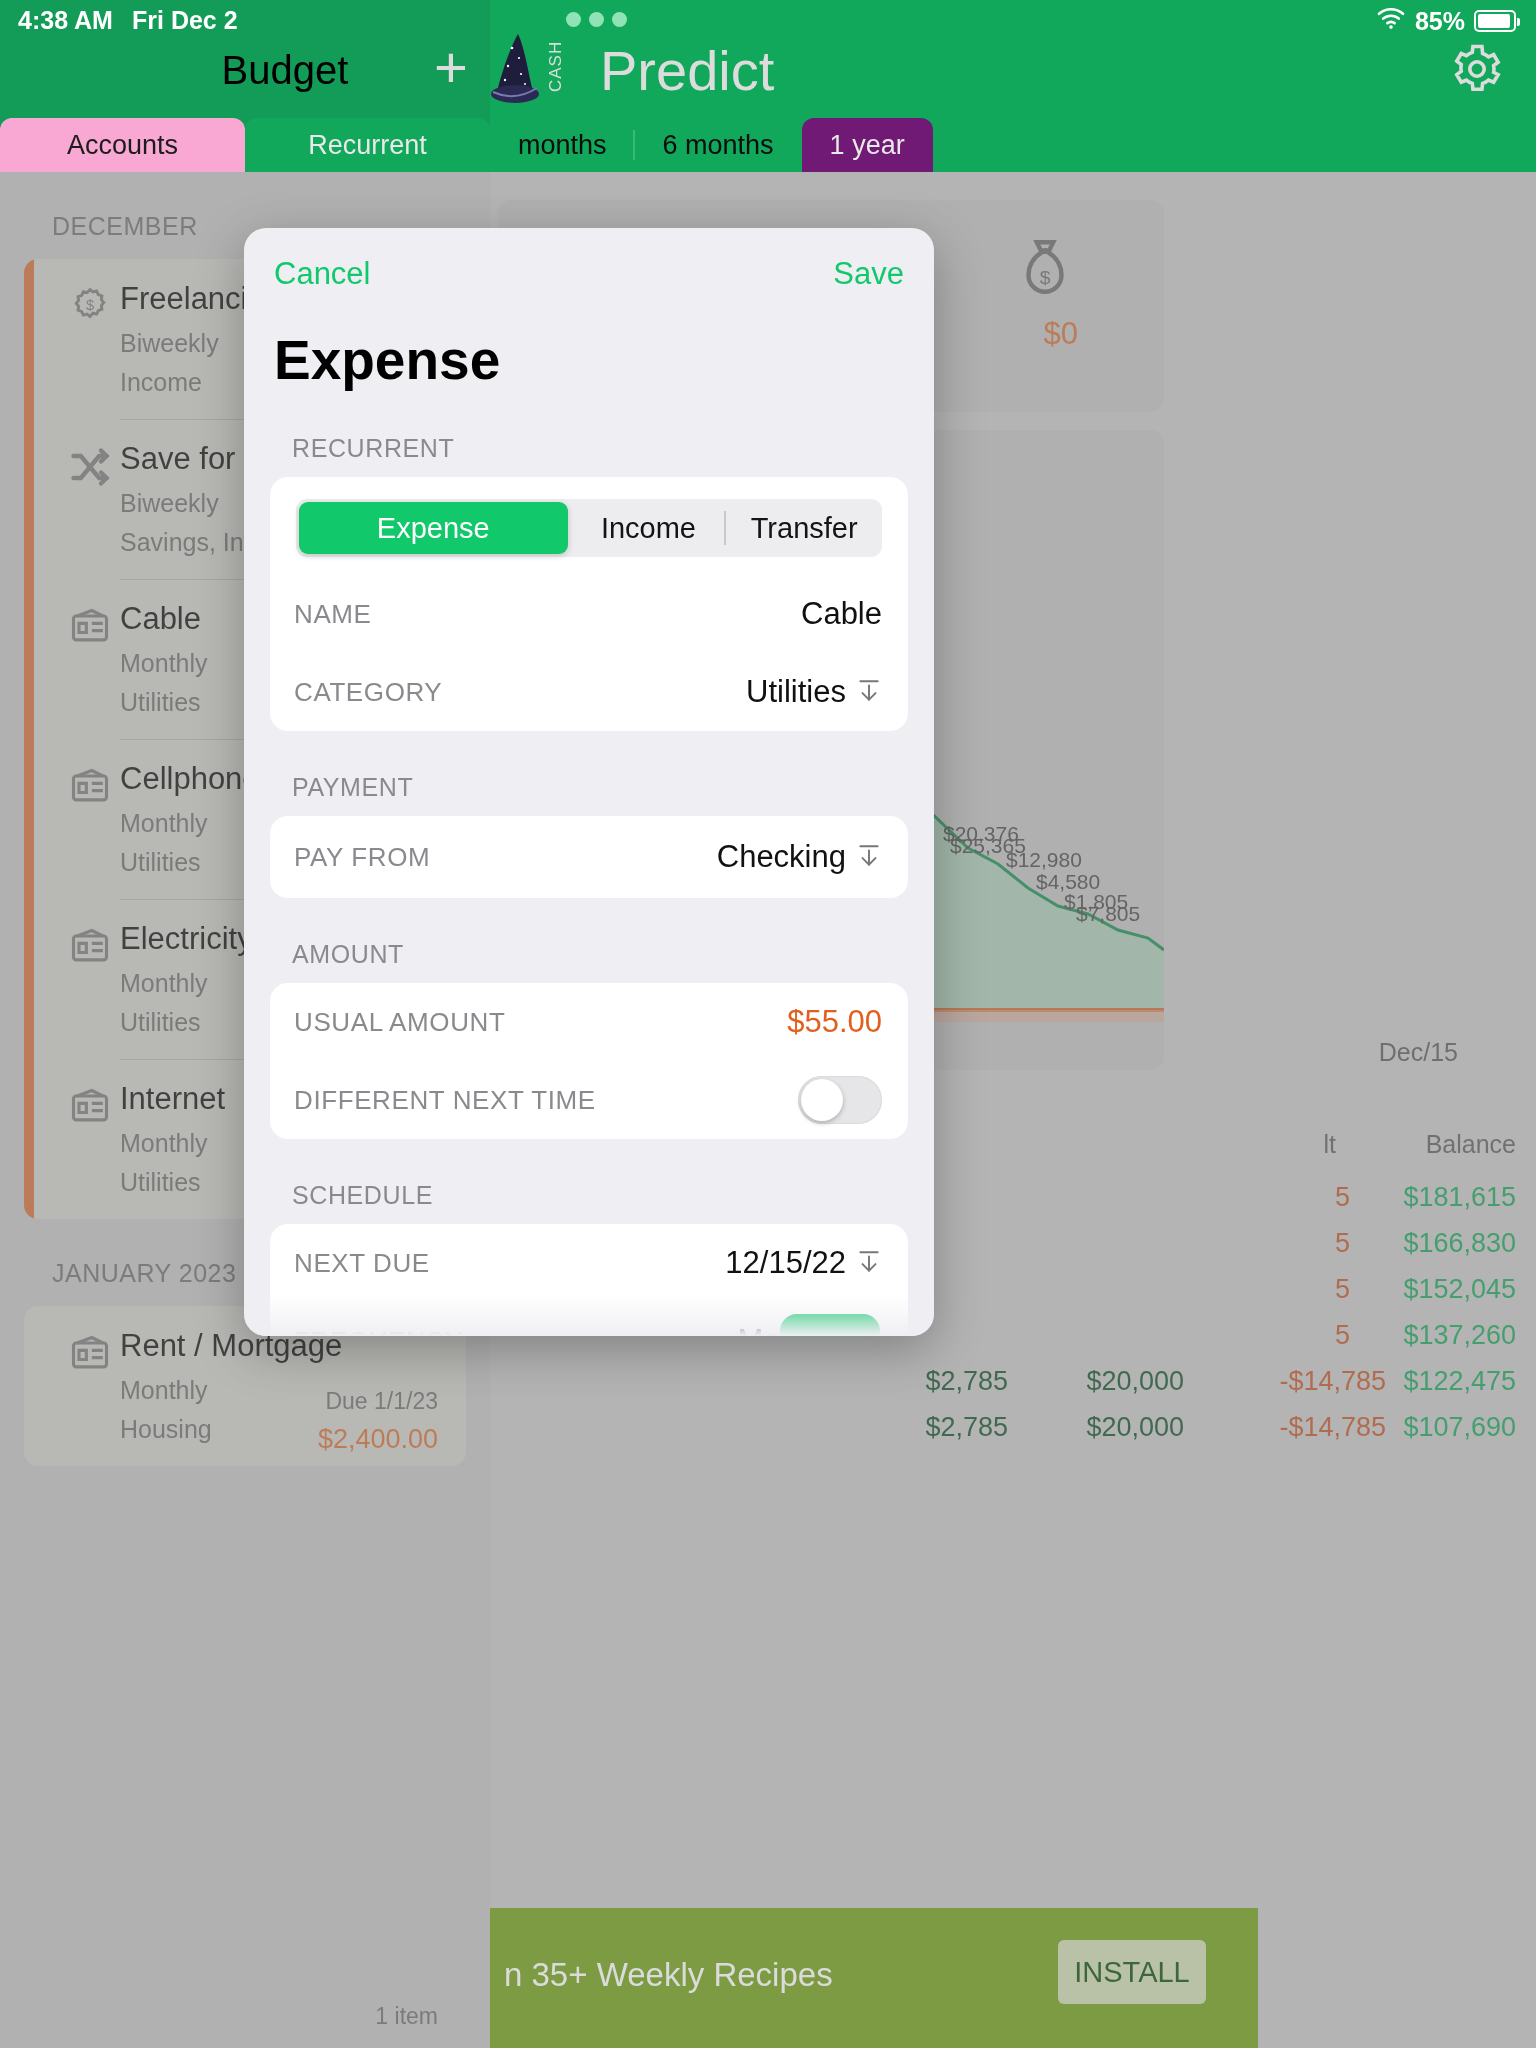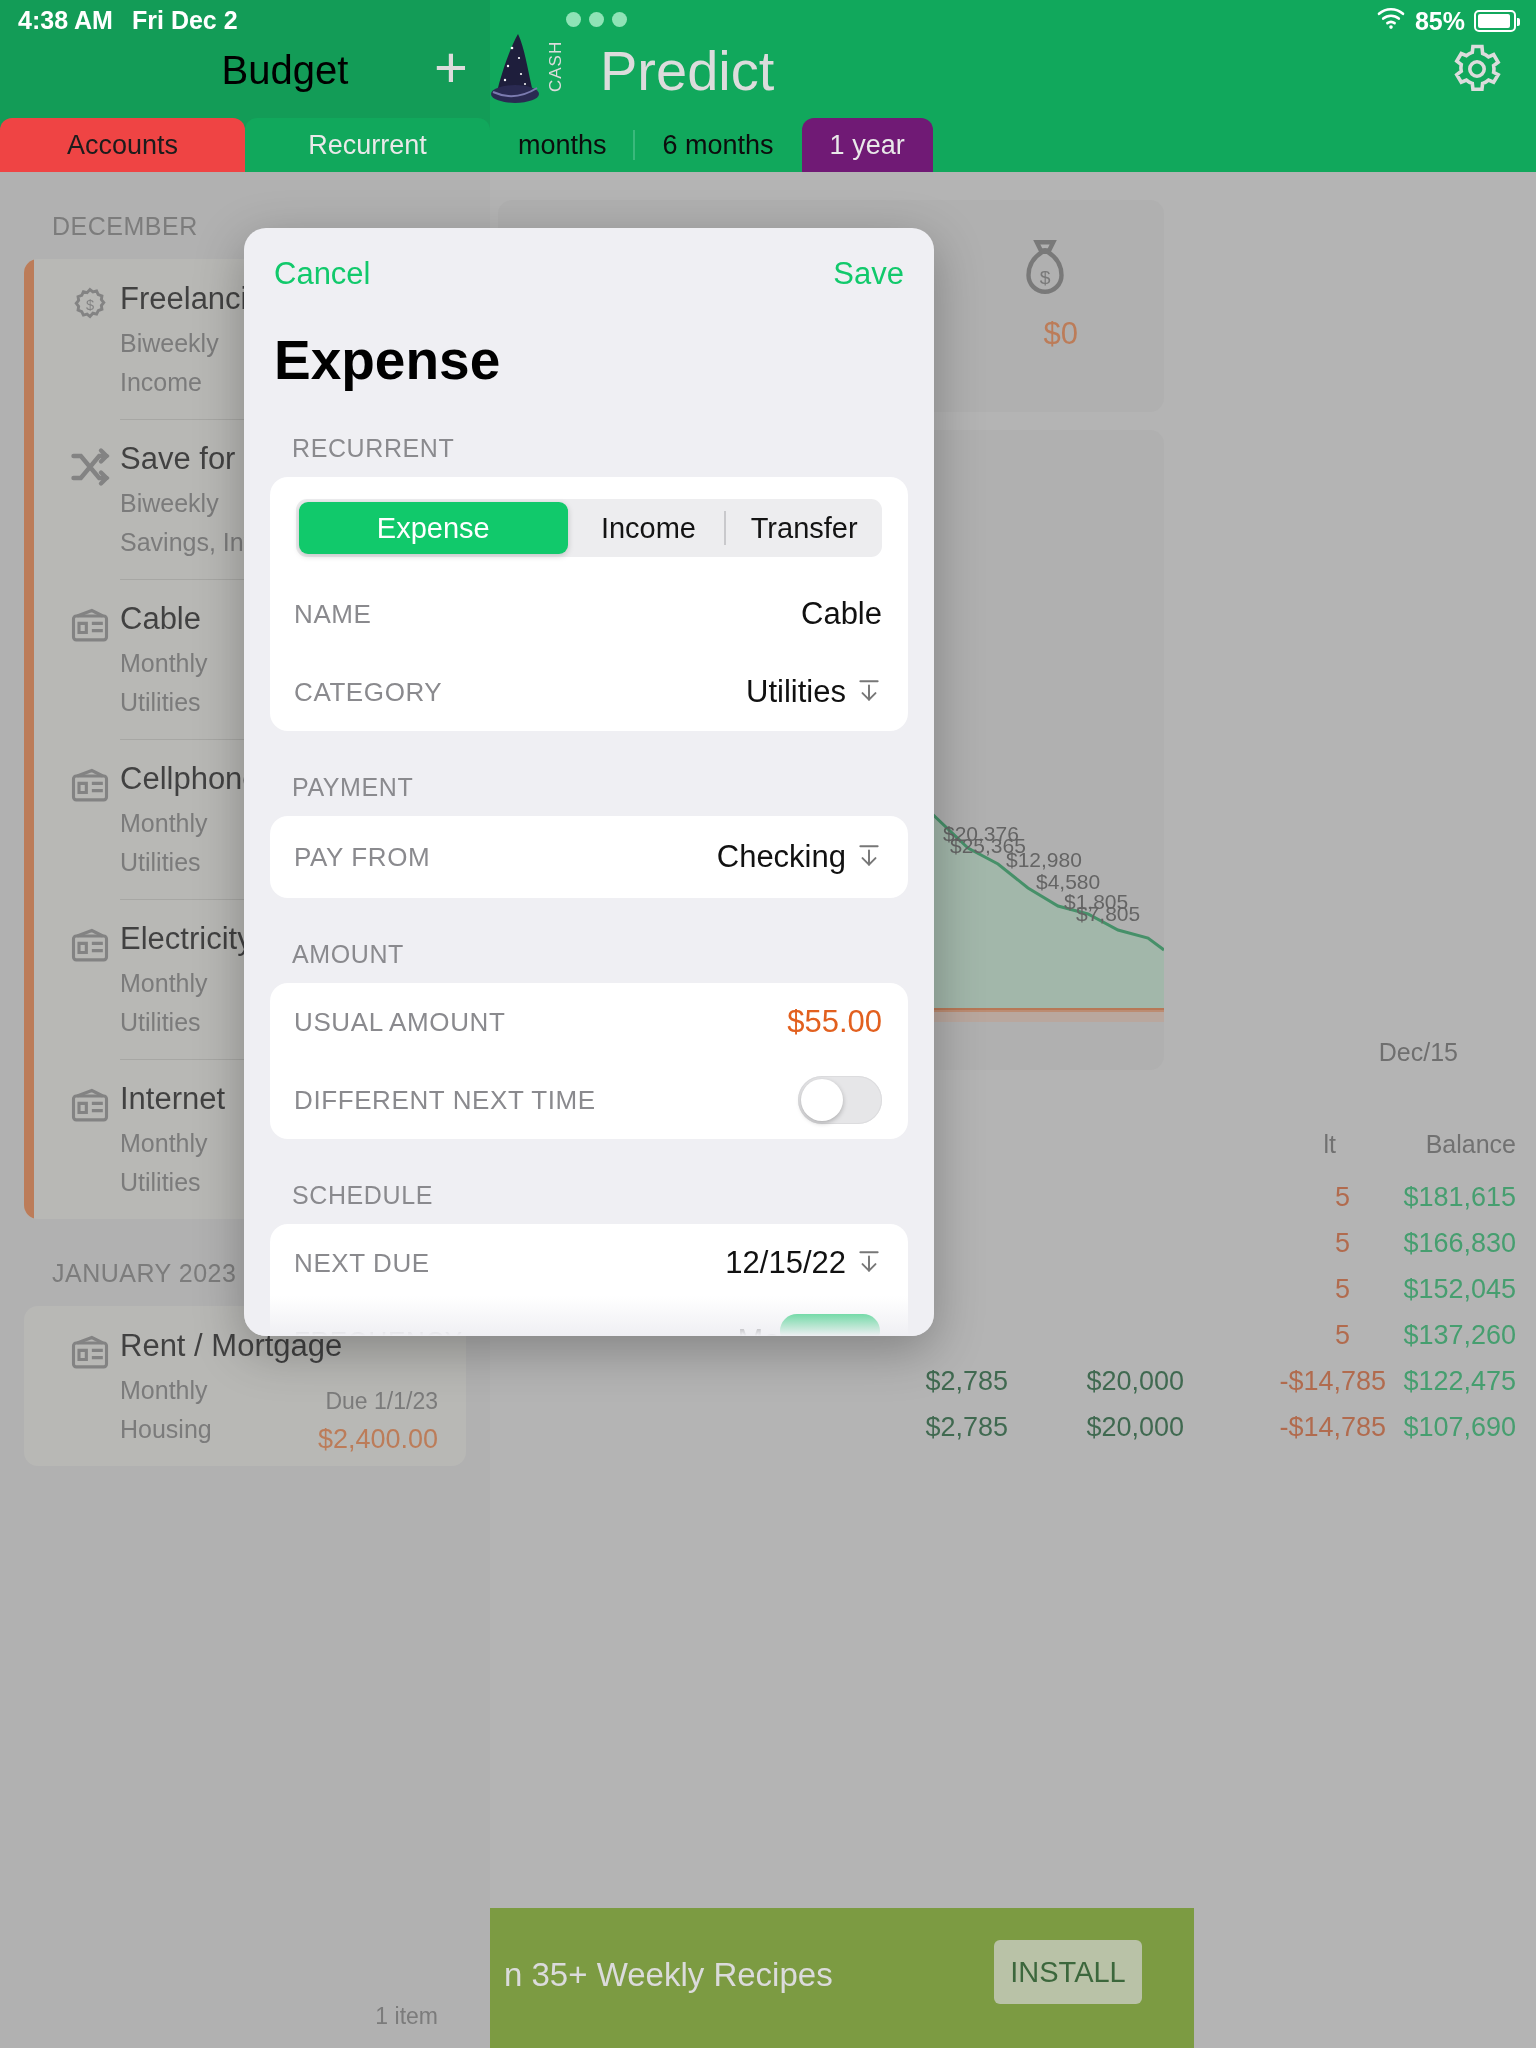--- a/index.html
+++ b/index.html
@@ -71,21 +71,21 @@
   
   .tabrow-left {
     position:absolute; top:118px; left:0; width:490px; height:54px;
     display:flex;
   }
   .tab-left {
     flex:1; display:flex; align-items:center; justify-content:center;
     font-size:27px; color:#1c1c1c; border-radius:12px 12px 0 0;
   }
   .tab-left.active { background:#11A85C; color:#E9E9E9; }
-  .tab-left.inactive { background:#ef4444; color:#1c1c1c; }
+  .tab-left.inactive { background:#f9a8d4; color:#1c1c1c; }
 
   .tabrow-right {
     position:absolute; top:118px; left:490px; height:54px;
     display:flex; align-items:flex-end;
   }
   .tab-right {
     height:54px; display:flex; align-items:center; justify-content:center;
     font-size:27px; color:#0d0d0d; padding:0 28px; border-radius:12px 12px 0 0;
     position:relative;
   }
@@ -154,21 +154,21 @@
   .th { position:absolute; text-align:right;margin-left:48px; }
   .table-body { position:absolute; top:1010px; left:0; right:0; }
   .trow { height:46px; position:relative; font-size:27px; }
   .td { position:absolute; text-align:right; }
   .td.neg { color:#C0562A; }
   .td.bal { color:#1DA35C; }
   .td.plain { color:#14532d;text-align:center; }
 
   
   .ad-banner {
-    position:absolute; left:490px; bottom:0; width:704px; height:140px;
+    position:absolute; left:490px; bottom:0; width:768px; height:140px;
     background:#6F9E17; overflow:hidden;
   }
   .ad-text {
     position:absolute; left:14px; top:48px; font-size:33px; color:#fff;
     white-space:nowrap;
   }
   .ad-install {
     position:absolute; right:52px; top:32px; width:148px; height:64px;
     background:#CBD9B0; color:#0f4f0f; border:none; border-radius:6px;
     font-size:29px; font-family:"Liberation Sans", sans-serif;

